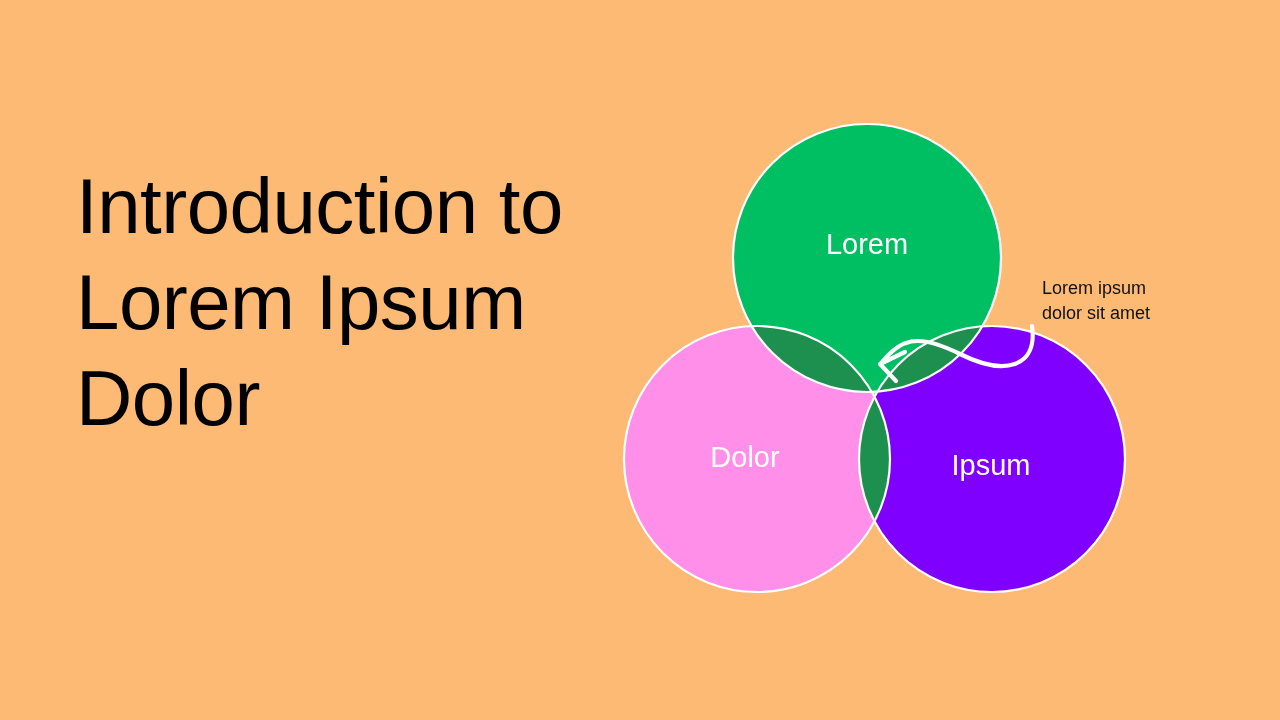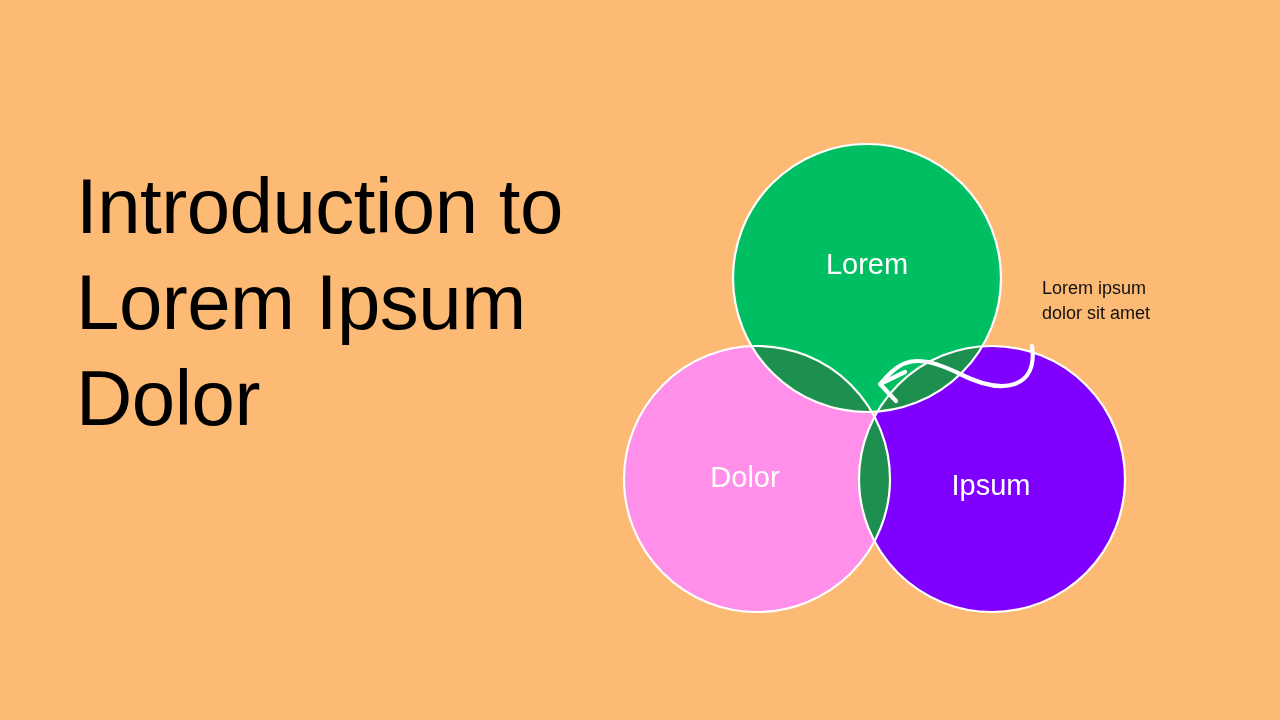--- a/index.html
+++ b/index.html
@@ -36,21 +36,21 @@
     font-weight: 400;
     color: #000000;
     letter-spacing: -0.5px;
     margin: 0;
     white-space: pre-line;
   }
   
   #venn-figure {
     position: absolute;
     left: 600px;
-    top: 124px;
+    top: 104px;
     width: 540px;
     height: 510px;
   }
   #venn-svg {
     position: absolute;
     left: 0; top: 0;
     width: 540px;
     height: 510px;
     overflow: visible;
   }

